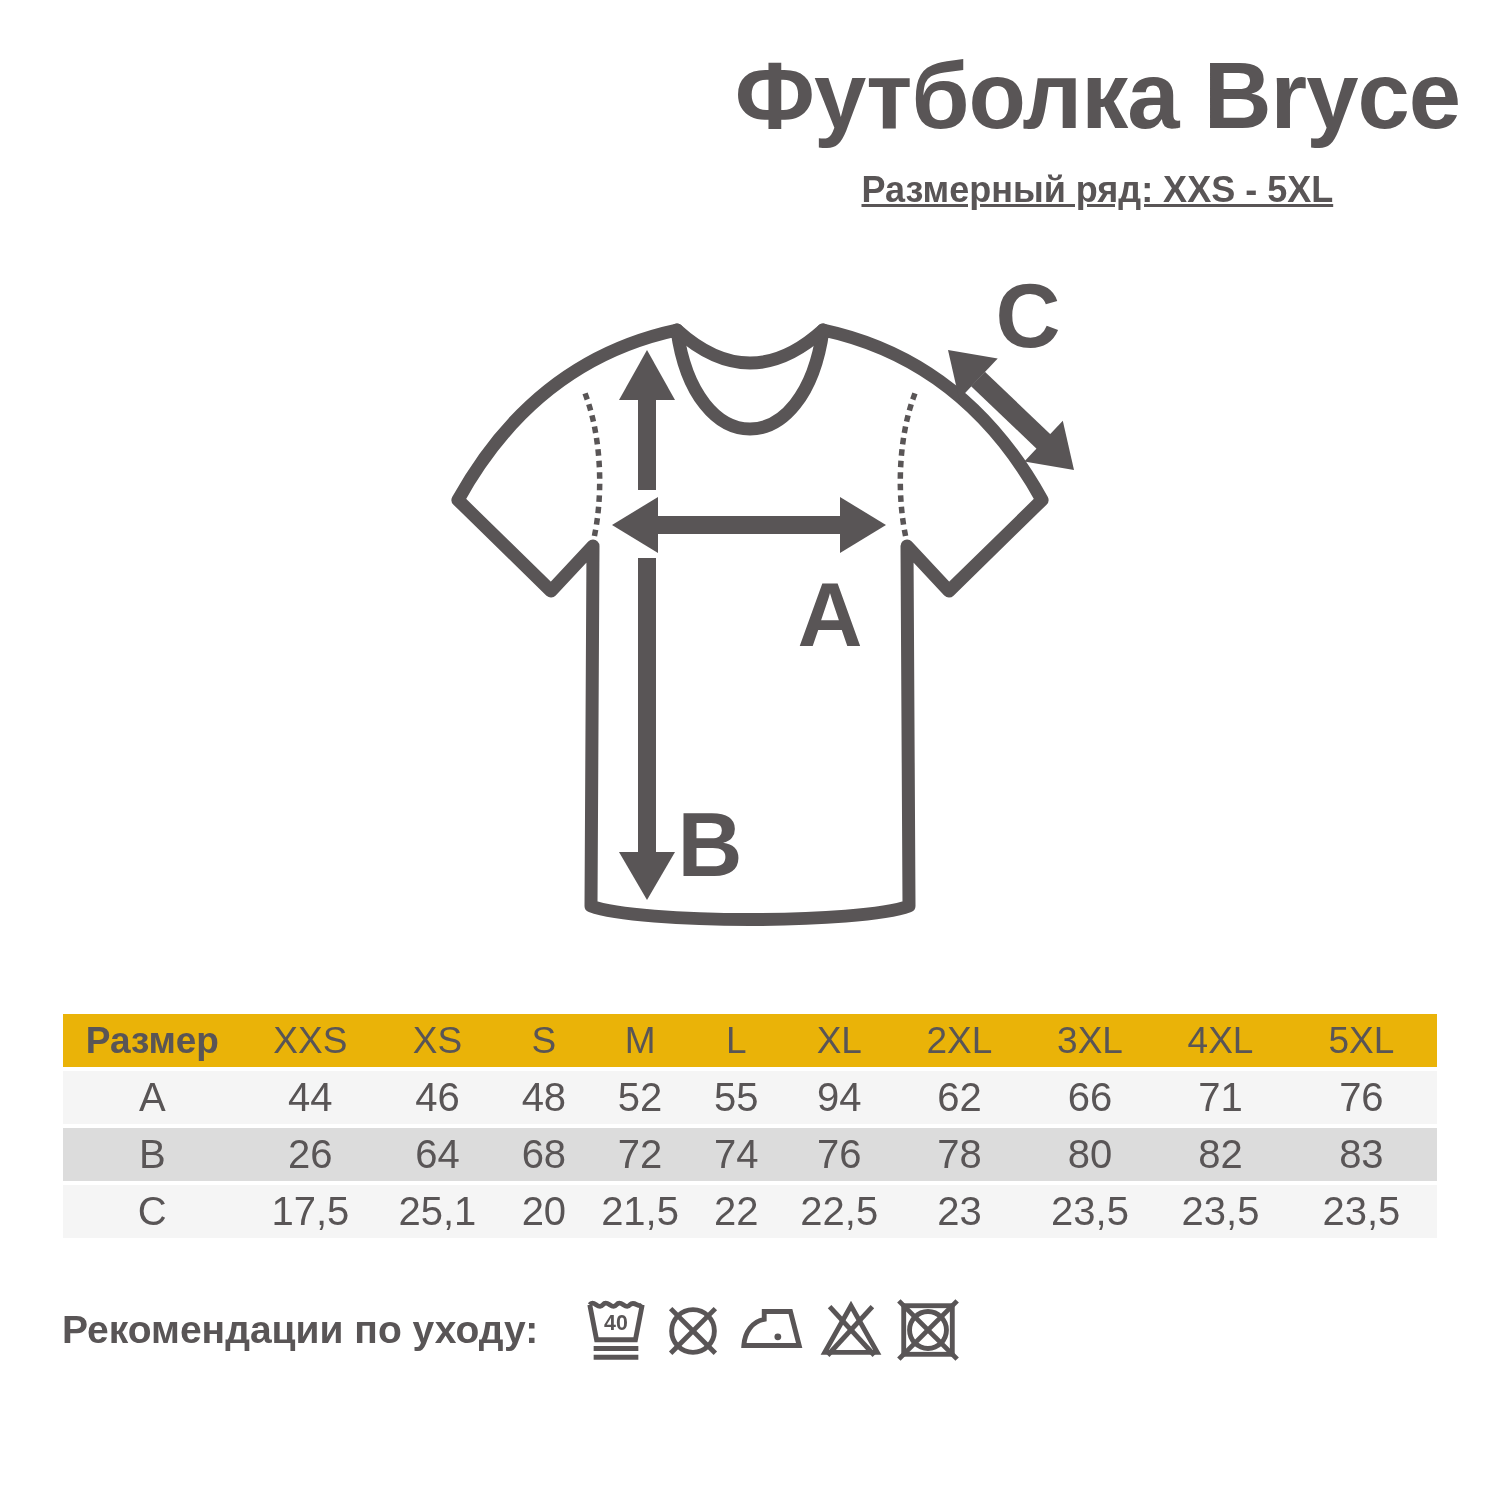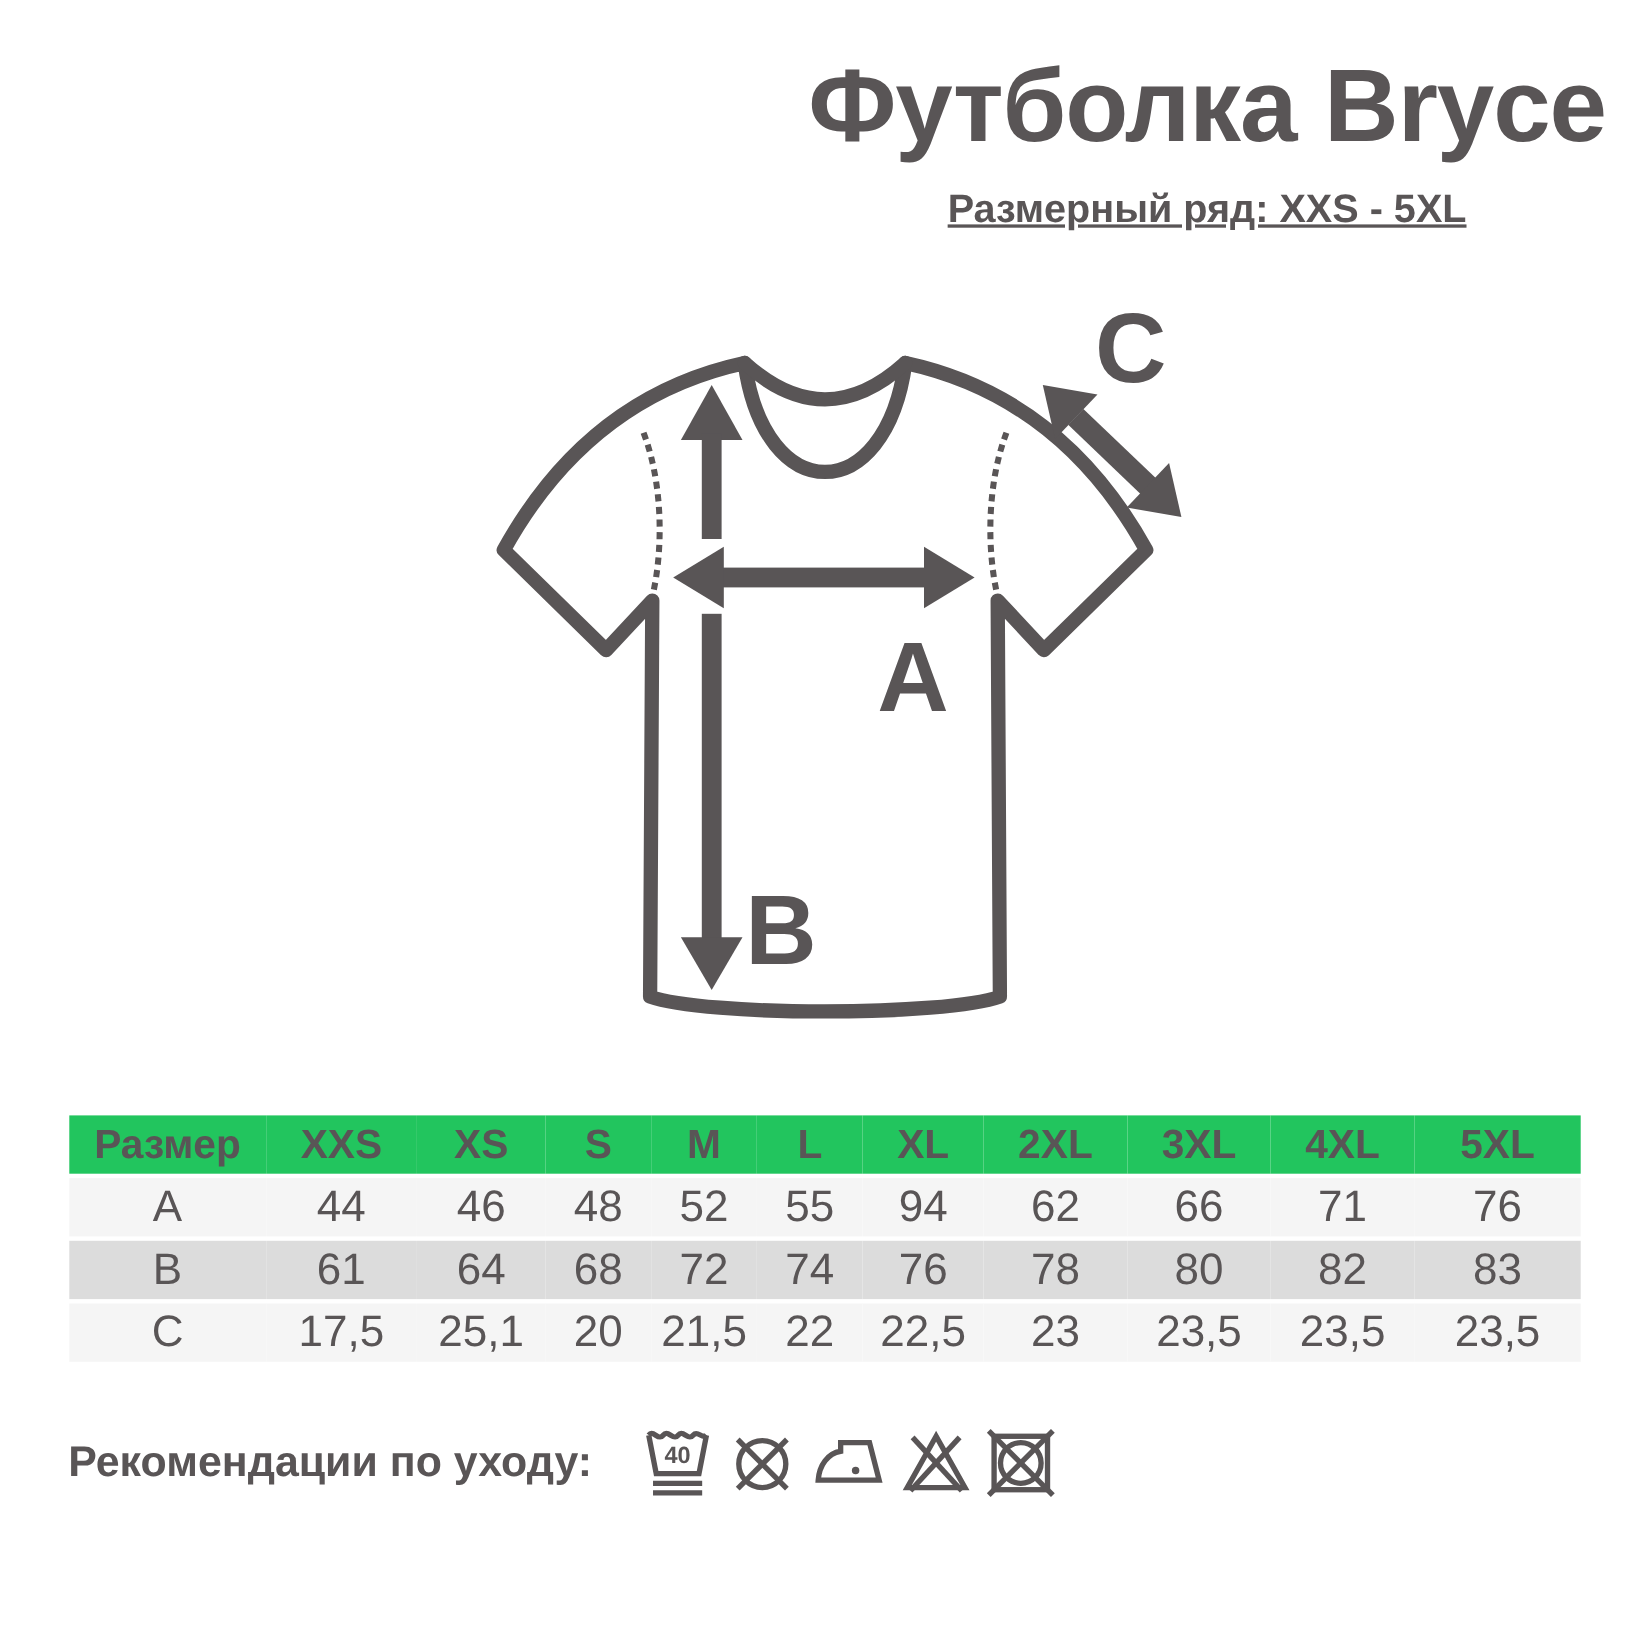--- a/index.html
+++ b/index.html
@@ -18,22 +18,22 @@
   .shirt-svg .arrow{fill:#595556;stroke:none;}
   .shirt-svg .arrow-shaft{stroke:#595556;stroke-width:20;fill:none;}
   .shirt-svg .measure-letter{fill:#595556;font-family:"Liberation Sans",sans-serif;
     font-size:90px;font-weight:600;text-anchor:middle;}
   
   .size-table-wrap{position:absolute;left:63px;top:1010px;width:1374px;}
   table.size-table{width:100%;border-collapse:separate;border-spacing:0 4px;table-layout:fixed;}
   .size-table th,.size-table td{
     height:53px;text-align:center;vertical-align:middle;color:#595556;padding:0;
   }
-  .size-table thead tr{background:#22c55e;margin-left:24px;}
-  .size-table thead th{font-size:37px;font-weight:700;}
+  .size-table thead tr{background:#eab308;margin-left:24px;}
+  .size-table thead th{font-size:37px;font-weight:400;}
   .size-table thead th.dim-col{font-weight:600;}
   .size-table tbody td{font-size:40px;font-weight:400;}
   .size-table tbody tr.band{background:#dcdcdc;}
   .size-table tbody tr.light{background:#f5f5f5;}
   
   .care-row{position:absolute;left:62px;top:1292px;display:flex;align-items:center;height:76px;}
   .care-label{font-size:39px;font-weight:700;color:#595556;margin-right:44px;white-space:nowrap;}
   .care-icons{display:flex;align-items:flex-start;gap:9px;}
   .care-icons svg{display:block;}
   .care-icons .st{stroke:#595556;stroke-width:5;fill:none;stroke-linejoin:miter;stroke-linecap:butt;}
@@ -128,21 +128,21 @@
           <td>52</td>
           <td>55</td>
           <td>94</td>
           <td>62</td>
           <td>66</td>
           <td>71</td>
           <td>76</td>
         </tr>
         <tr class="band">
           <td>B</td>
-          <td>61</td>
+          <td>26</td>
           <td>64</td>
           <td>68</td>
           <td>72</td>
           <td>74</td>
           <td>76</td>
           <td>78</td>
           <td>80</td>
           <td>82</td>
           <td>83</td>
         </tr>

